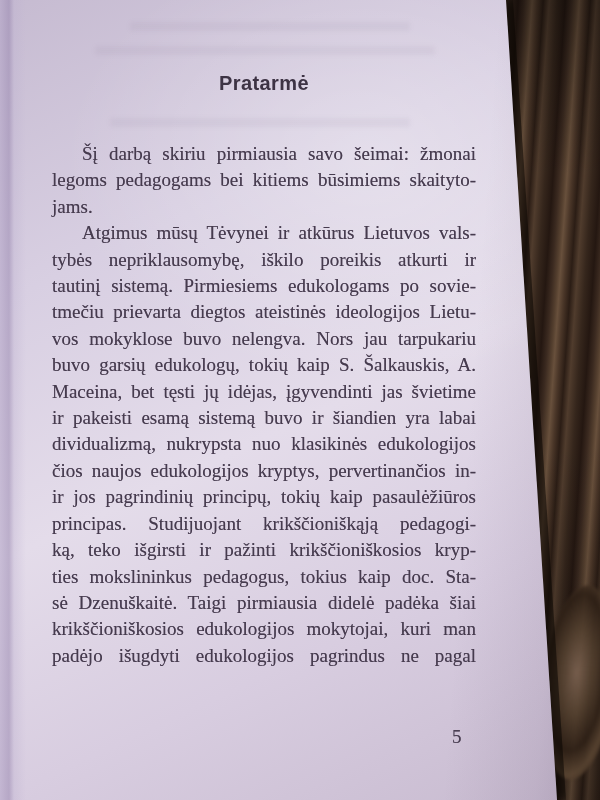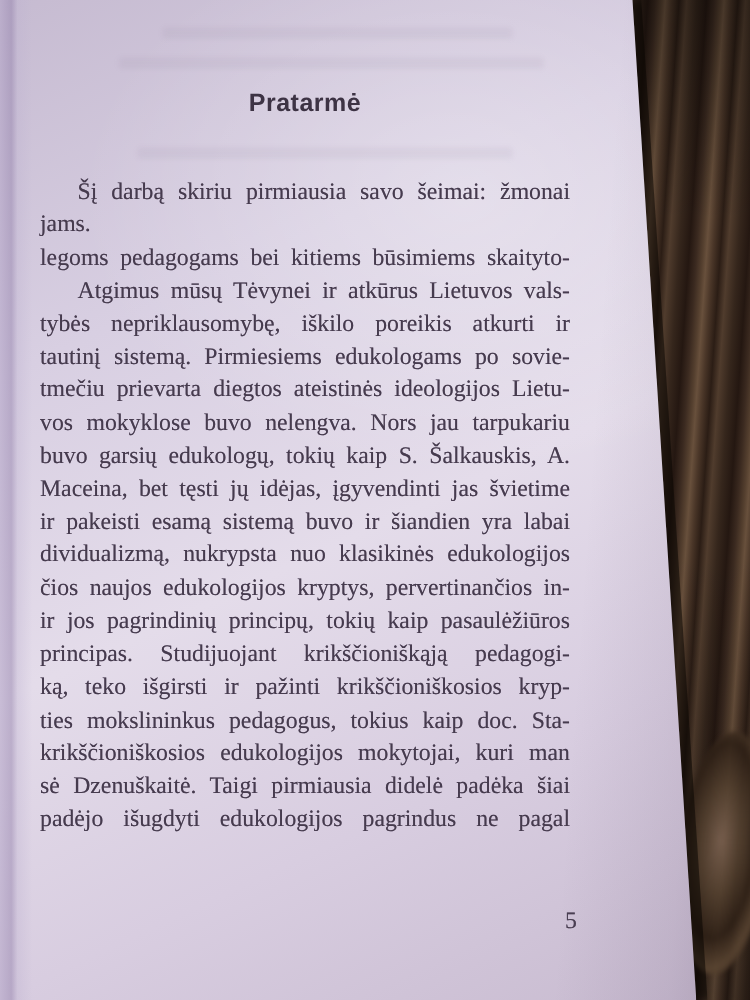--- a/index.html
+++ b/index.html
@@ -57,21 +57,21 @@
   
   .ghost {
     position: absolute; background: rgba(110, 95, 130, .07);
     border-radius: 3px; filter: blur(2px);
   }
   .ghost.g1 { left: 130px; top: 22px;  width: 280px; height: 9px; }
   .ghost.g2 { left: 95px;  top: 46px;  width: 340px; height: 9px; }
   .ghost.g3 { left: 110px; top: 118px; width: 300px; height: 9px; }
 
   .content {
-    position: absolute; left: 32px; top: 72px; width: 424px;
+    position: absolute; left: 52px; top: 72px; width: 424px;
     color: #463b4e; font-size: 19px;
   }
   .heading {
     font-family: "Liberation Sans", "DejaVu Sans", sans-serif;
     font-weight: 700; font-size: 20px; letter-spacing: .4px;
     text-align: center; color: #3d3344; margin: 0;
   }
   .paragraphs { margin-top: 46px; }
   .line {
     line-height: 26.4px;
@@ -103,40 +103,40 @@
     <div class="ghost g1"></div>
     <div class="ghost g2"></div>
     <div class="ghost g3"></div>
 
     <div class="content">
       <h1 class="heading">Pratarmė</h1>
 
       <div class="paragraphs">
           <div>
             <div class="line indent">Šį darbą skiriu pirmiausia savo šeimai: žmonai</div>
+            <div class="line">legoms pedagogams bei kitiems būsimiems skaityto-</div>
             <div class="line para-end">jams.</div>
-            <div class="line">legoms pedagogams bei kitiems būsimiems skaityto-</div>
           </div>
           <div>
             <div class="line indent">Atgimus mūsų Tėvynei ir atkūrus Lietuvos vals-</div>
             <div class="line">tybės nepriklausomybę, iškilo poreikis atkurti ir</div>
             <div class="line">tautinį sistemą. Pirmiesiems edukologams po sovie-</div>
             <div class="line">tmečiu prievarta diegtos ateistinės ideologijos Lietu-</div>
             <div class="line">vos mokyklose buvo nelengva. Nors jau tarpukariu</div>
             <div class="line">buvo garsių edukologų, tokių kaip S. Šalkauskis, A.</div>
             <div class="line">Maceina, bet tęsti jų idėjas, įgyvendinti jas švietime</div>
             <div class="line">ir pakeisti esamą sistemą buvo ir šiandien yra labai</div>
             <div class="line">dividualizmą, nukrypsta nuo klasikinės edukologijos</div>
             <div class="line">čios naujos edukologijos kryptys, pervertinančios in-</div>
             <div class="line">ir jos pagrindinių principų, tokių kaip pasaulėžiūros</div>
             <div class="line">principas. Studijuojant krikščioniškąją pedagogi-</div>
             <div class="line">ką, teko išgirsti ir pažinti krikščioniškosios kryp-</div>
             <div class="line">ties mokslininkus pedagogus, tokius kaip doc. Sta-</div>
+            <div class="line">sė Dzenuškaitė. Taigi pirmiausia didelė padėka šiai</div>
             <div class="line">krikščioniškosios edukologijos mokytojai, kuri man</div>
-            <div class="line">sė Dzenuškaitė. Taigi pirmiausia didelė padėka šiai</div>
             <div class="line">padėjo išugdyti edukologijos pagrindus ne pagal</div>
           </div>
         </div>
     </div>
 
     <div class="page-number">5</div>
   </div>
 
 </div>
 

